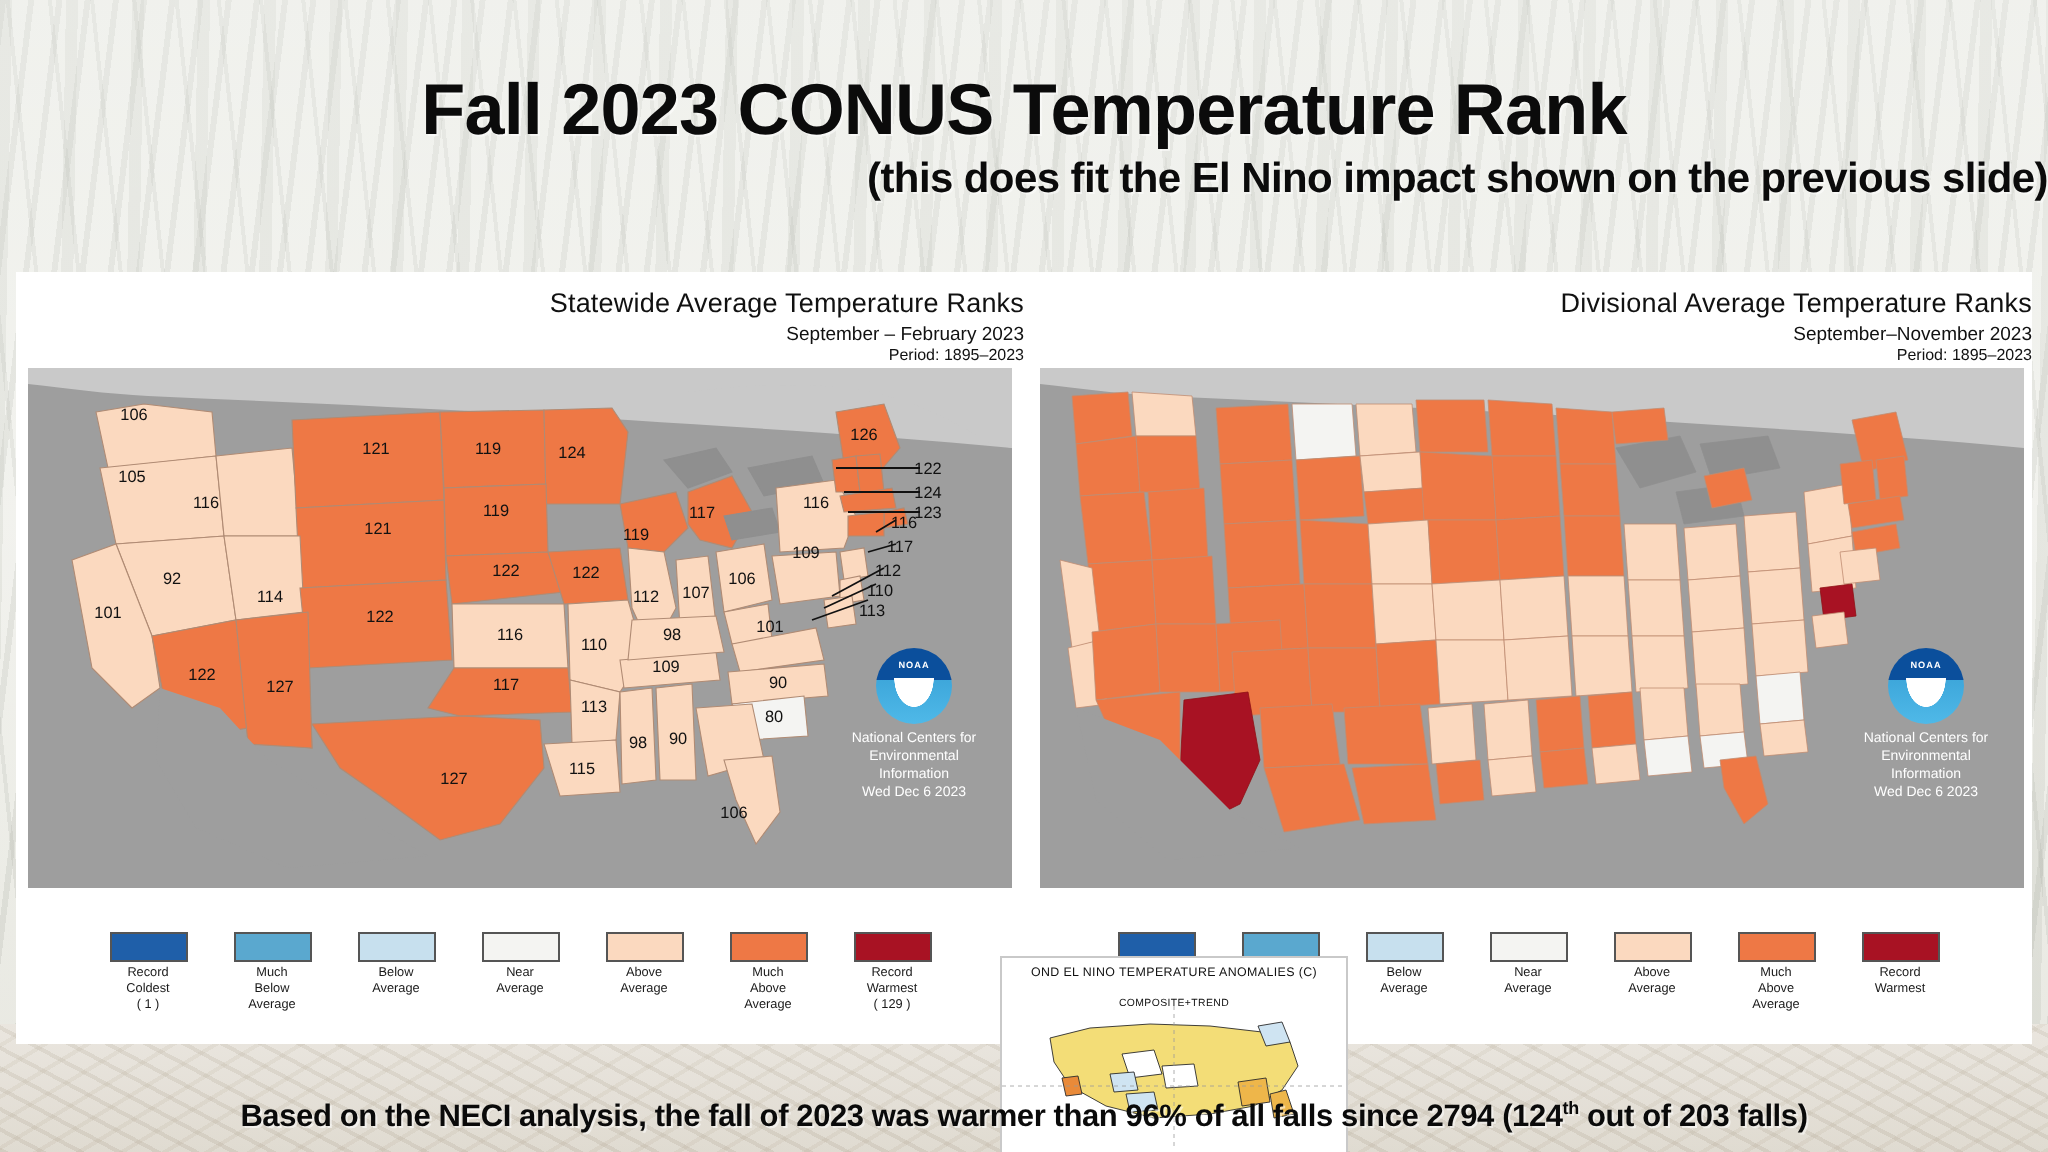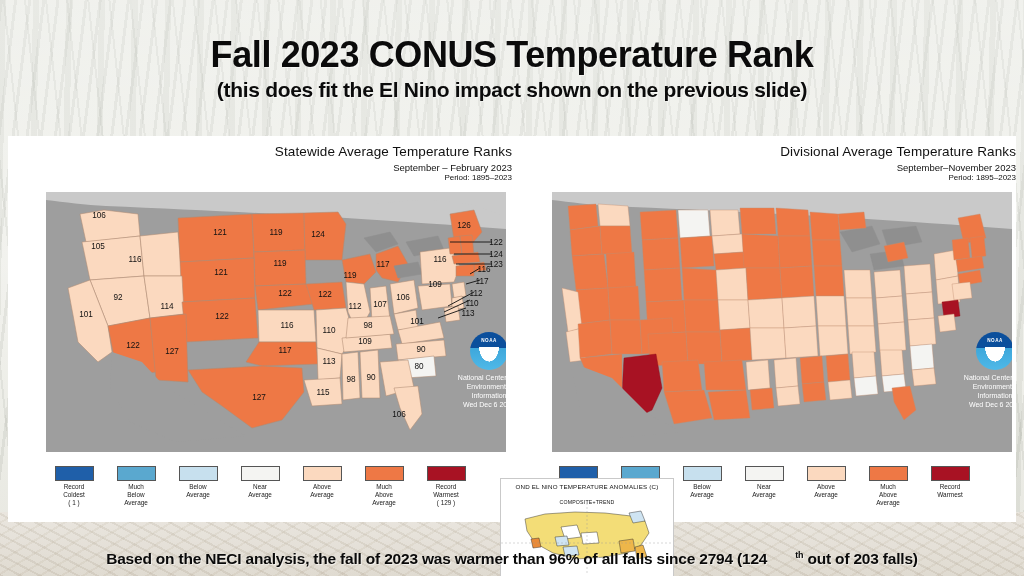--- a/index.html
+++ b/index.html
@@ -38,40 +38,40 @@
 
   
   .title-wrap{position:absolute;left:0;right:0;top:36px;text-align:center;}
   .main-title{
     font-size:36px;font-weight:bold;color:#0b0b0b;letter-spacing:-0.4px;
     text-shadow:1px 1px 0 rgba(255,255,255,.55);
     line-height:1.06;
   }
   .sub-title{
     margin-top:4px;font-size:21px;font-weight:bold;color:#0b0b0b;
-    letter-spacing:-0.3px;text-shadow:1px 1px 0 rgba(255,255,255,.5);
+    letter-spacing:-0.3px;text-shadow:1px 1px 0 rgba(255,255,255,.5);text-align:right;
   }
 
   
   .figband{
     position:absolute;left:8px;top:136px;width:1008px;height:386px;
     background:#ffffff;
   }
   .panel{position:absolute;top:0;width:504px;height:386px;background:#fff;}
   .panel.left{left:0;}
   .panel.right{left:504px;}
 
   .ptitle{ text-align:right;color:#111; }
   .ptitle .t1{font-size:13.5px;margin-top:8px;letter-spacing:.1px;}
   .ptitle .t2{font-size:9.5px;margin-top:3px;}
   .ptitle .t3{font-size:8px;margin-top:0;}
 
   .mapbox{
-    position:absolute;left:6px;right:6px;top:56px;height:260px;
-    background:#9e9e9e;overflow:hidden;margin-left:32px;
+    position:absolute;left:6px;right:6px;top:48px;height:260px;
+    background:#9e9e9e;overflow:hidden;
   }
   .mapbox.right-box{left:8px;right:4px;}
 
   
   .legend{
     position:absolute;left:0;right:0;bottom:2px;height:56px;
     display:flex;justify-content:center;align-items:flex-start;gap:0;
   }
   .lg-item{width:62px;text-align:center;}
   .lg-sw{width:37px;height:13px;margin:2px auto 2px;border:1px solid #555;}
@@ -107,21 +107,21 @@
   }
   .inset .ititle{font-size:6.2px;text-align:center;margin-top:4px;color:#111;letter-spacing:.2px;}
   .inset .isub{font-size:5.2px;text-align:center;margin-top:9px;color:#111;letter-spacing:.2px;}
 
   
   .caption{
     position:absolute;left:0;right:0;bottom:8px;text-align:center;
     font-size:15.5px;font-weight:bold;color:#0a0a0a;letter-spacing:-0.2px;
     text-shadow:1px 1px 0 rgba(255,255,255,.55);
   }
-  .caption sup{font-size:9px;padding-left:28px;}
+  .caption sup{font-size:9px;}
 
   
   svg{display:block;}
   .mlabel{font-family:"Liberation Sans",sans-serif;font-size:8.2px;fill:#111;text-anchor:middle;}
   .calloutline{stroke:#111;stroke-width:.9;}
 </style>
 </head>
 <body>
 
 <div id="slide">

